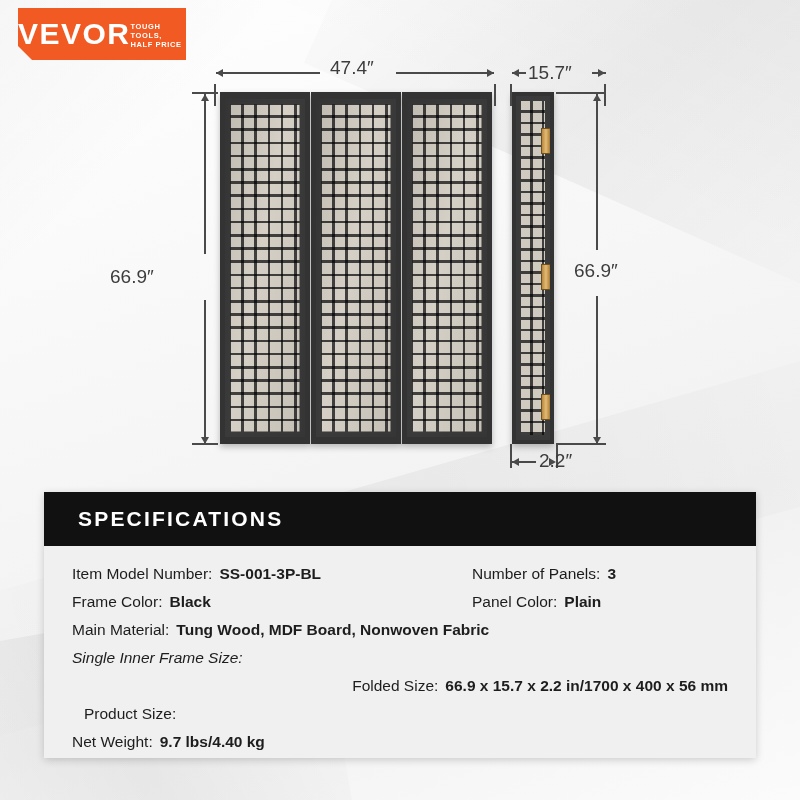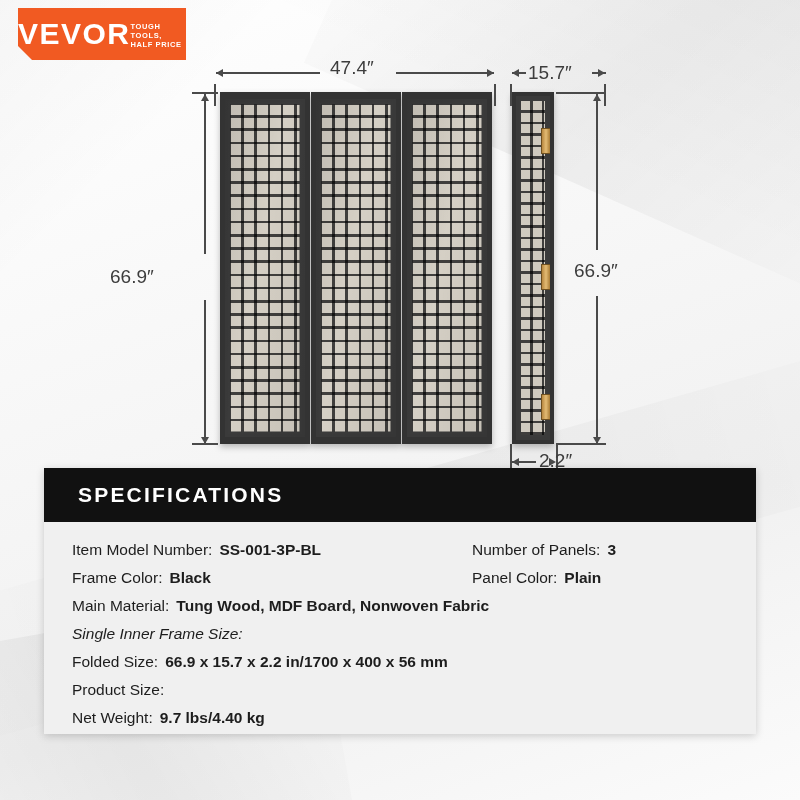--- a/index.html
+++ b/index.html
@@ -138,21 +138,21 @@
     position: absolute; right: -1px; width: 10px; height: 26px;
     background: linear-gradient(90deg,#b8873f,#e3bb74,#a97b34);
     border: 1px solid #6f5020;
   }
   #hinge-1 { top: 32px; }
   #hinge-2 { top: 168px; }
   #hinge-3 { top: 298px; }
 
   
   #spec-card {
-    position: absolute; left: 44px; top: 468px;
+    position: absolute; left: 44px; top: 492px;
     width: 712px; height: 266px;
     background: #f0f0f0;
     box-shadow: 0 2px 8px rgba(0,0,0,0.18);
   }
   #spec-header {
     position: relative;
     height: 54px;
     background: #111111;
     display: flex; align-items: center;
     clip-path: polygon(0 0, 100% 0, 100% 100%, 0 100%);
@@ -287,28 +287,28 @@
         </div>
       </div>
 
       <div class="spec-row">
         <div class="spec-col left" style="width:100%;font-style:italic;">
           <span class="spec-label">Single Inner Frame Size:</span>
         </div>
       </div>
 
       <div class="spec-row">
-        <div class="spec-col left" style="width:100%;">
+        <div class="spec-col left" style="width:100%;justify-content:flex-end;">
           <span class="spec-label">Folded Size:</span>
           <span class="spec-value">66.9 x 15.7 x 2.2 in/1700 x 400 x 56 mm</span>
         </div>
       </div>
 
       <div class="spec-row">
-        <div class="spec-col left" style="width:100%;">
+        <div class="spec-col left" style="width:100%;margin-left:12px;">
           <span class="spec-label">Product Size:</span>
         </div>
       </div>
 
       <div class="spec-row">
         <div class="spec-col left" style="width:100%;text-align:center;">
           <span class="spec-label">Net Weight:</span>
           <span class="spec-value">9.7 lbs/4.40 kg</span>
         </div>
       </div>

